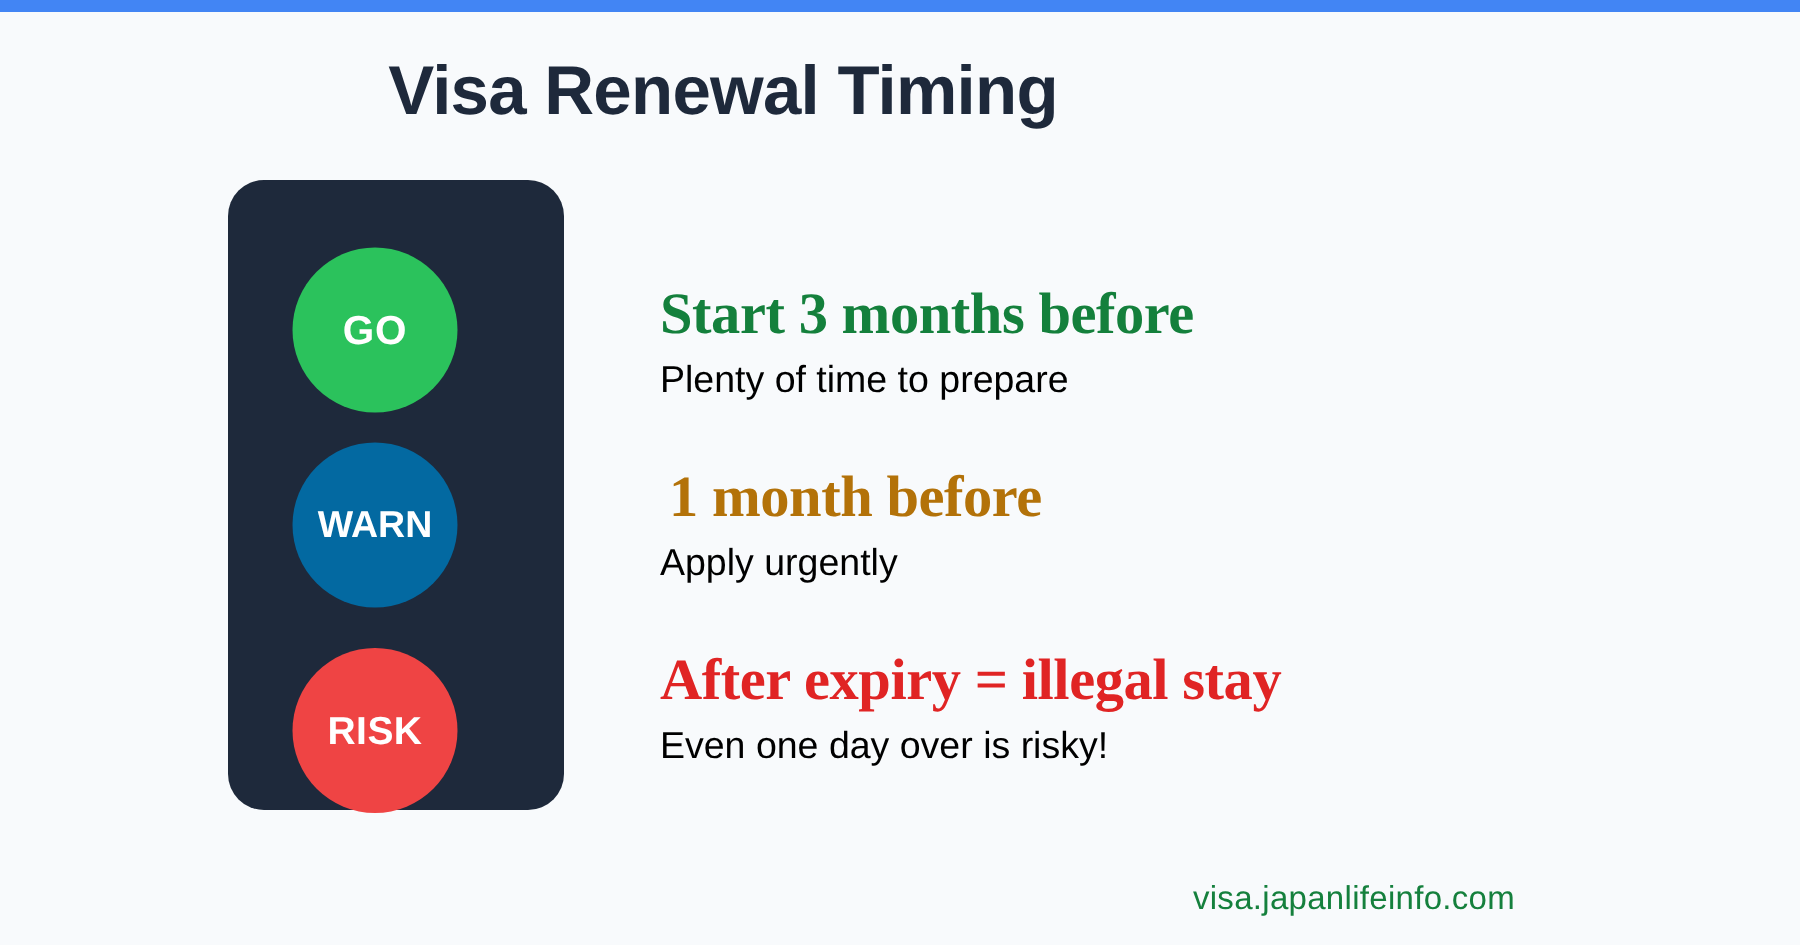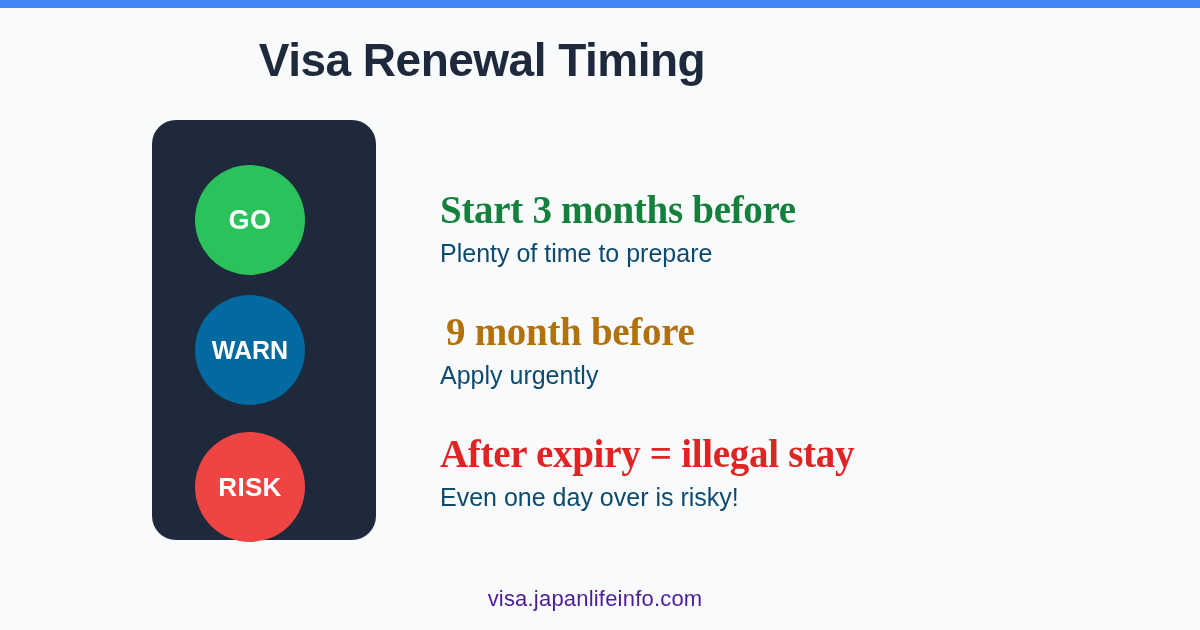--- a/index.html
+++ b/index.html
@@ -84,42 +84,42 @@
     font-weight:bold;
     line-height:48px;
     letter-spacing:-0.3px;
     white-space:nowrap;
     font-family:Liberation Serif, serif;
   }
 
   .step-sub {
     font-size:25px;
     font-weight:normal;
-    color:#0c4a6e;
+    color:#000000;
     line-height:38px;
     letter-spacing:0px;
     white-space:nowrap;
   }
 
   #step-go-heading   { color:#14803c; }
   #step-warn-heading { color:#b37209; padding-left:6px; }
   #step-risk-heading { color:#e02424; }
 
   #step-warn { margin-top:4px; }
   #step-risk { margin-top:24px; }
 
   
   #footer-url {
     position:absolute;
     top:586px;
     left:180px;
     width:830px;
-    text-align:center;
+    text-align:right;
     font-size:22px;
-    color:#4c1d95;
+    color:#15803d;
     letter-spacing:0.2px;
     white-space:nowrap;
   }
 </style>
 </head>
 <body>
 
 <div id="top-bar"></div>
 
 <div id="page-title">Visa Renewal Timing</div>
@@ -131,21 +131,21 @@
 </div>
 
 <div id="steps">
 
   <div class="step" id="step-go">
     <div class="step-heading" id="step-go-heading">Start 3 months before</div>
     <div class="step-sub" id="step-go-sub">Plenty of time to prepare</div>
   </div>
 
   <div class="step" id="step-warn">
-    <div class="step-heading" id="step-warn-heading">9 month before</div>
+    <div class="step-heading" id="step-warn-heading">1 month before</div>
     <div class="step-sub" id="step-warn-sub">Apply urgently</div>
   </div>
 
   <div class="step" id="step-risk">
     <div class="step-heading" id="step-risk-heading">After expiry = illegal stay</div>
     <div class="step-sub" id="step-risk-sub">Even one day over is risky!</div>
   </div>
 
 </div>
 

